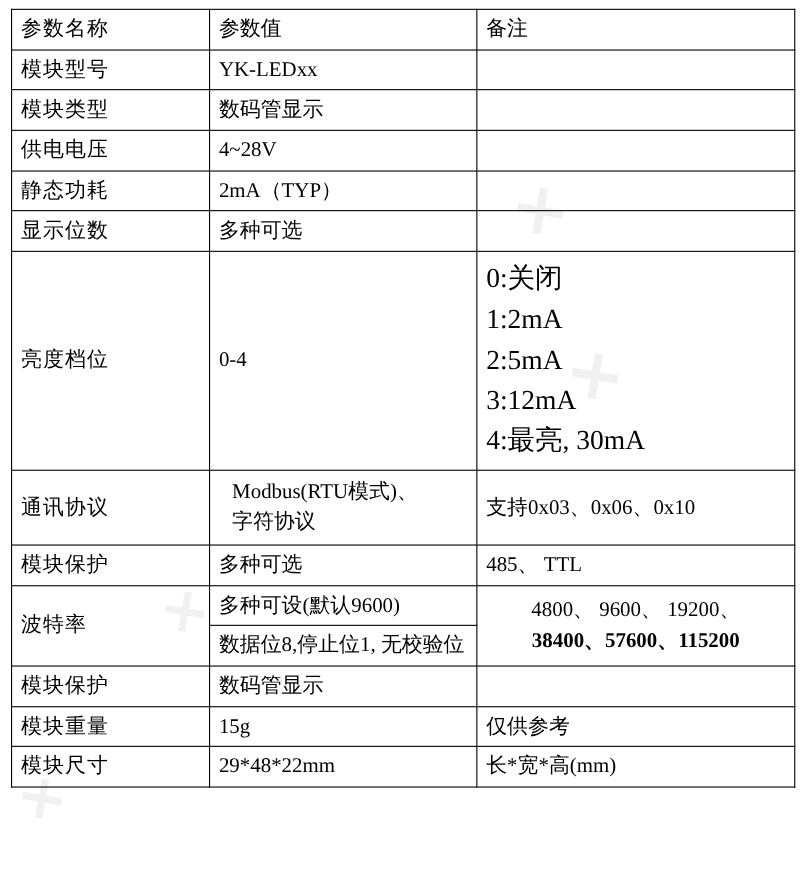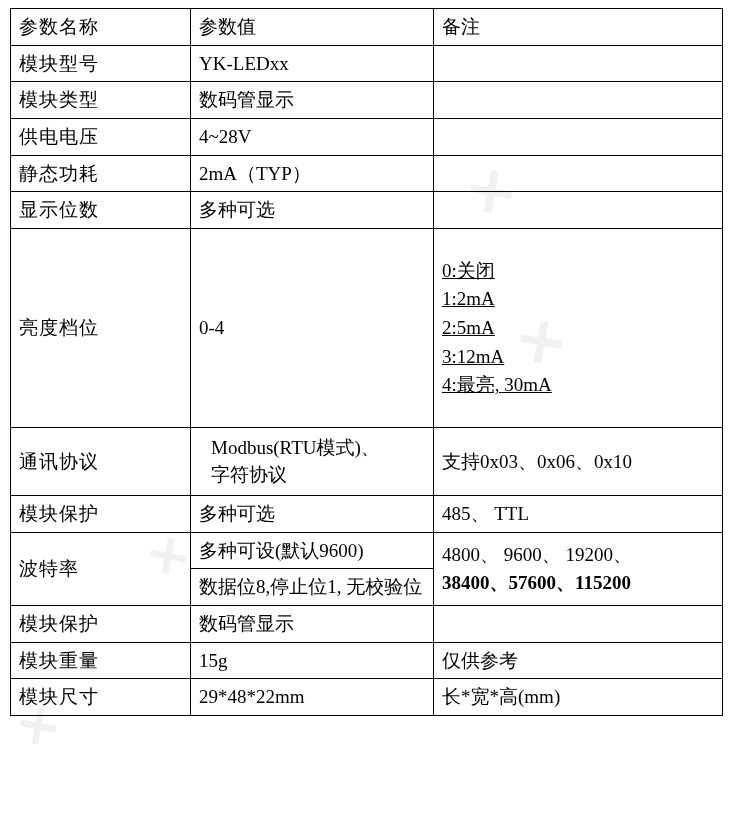--- a/index.html
+++ b/index.html
@@ -56,25 +56,24 @@
   .cell-name {
     font-size: 20px;
     letter-spacing: 1px;
   }
   .cell-value, .cell-note {
     font-size: 19px;
   }
   .tall { height: 188px; }
   .bright-list div {
     margin: 3px 0;
-    font-size: 19px;
-    text-decoration: underline;
+    font-size: 25px;
   }
   .two-line div { margin: 2px 12px; }
-  .baud-note div { margin: 2px 0; }
+  .baud-note div { margin: 2px 0; text-align: center; }
   .baud-note .bold-row { font-weight: bold; }
 </style>
 </head>
 <body>
 
 <div class="watermark wm1">×</div>
 <div class="watermark wm2">×</div>
 <div class="watermark wm3">×</div>
 <div class="watermark wm4">×</div>
 

